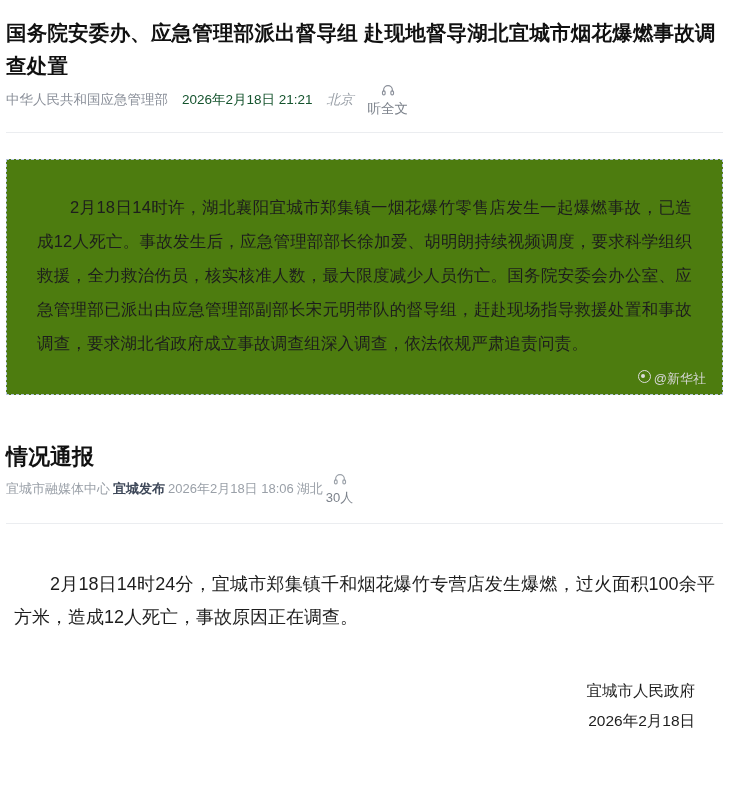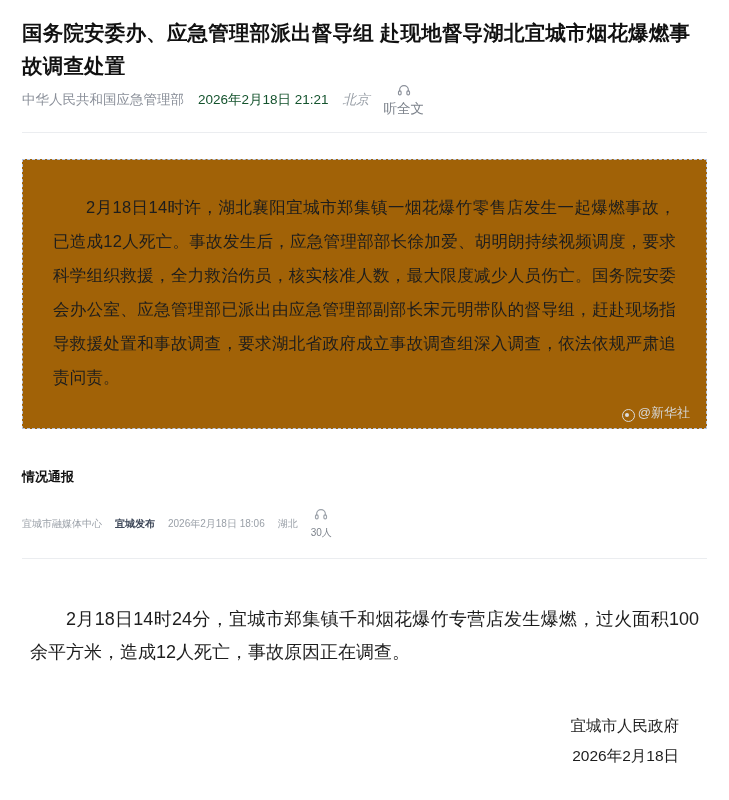--- a/index.html
+++ b/index.html
@@ -13,21 +13,21 @@
     background: #ffffff;
     font-family: "Liberation Sans", sans-serif;
     color: #1a1a1a;
     overflow: hidden;
   }
 
   .page {
     width: 729px;
     height: 800px;
     position: relative;
-    padding: 0 22px;
+    padding: 0 6px;
   }
 
   
   .headline {
     font-size: 20.5px;
     font-weight: bold;
     line-height: 33px;
     letter-spacing: 0.2px;
     color: #111111;
     padding-top: 16px;
@@ -65,41 +65,41 @@
   .meta-divider {
     height: 1px;
     background: #ebedf0;
     margin-top: 14px;
   }
 
   
   .quote-block {
     margin-top: 26px;
     border: 1px dashed #b9c7e0;
-    background: #a16207;
+    background: #4d7c0f;
     padding: 30px 30px 34px 30px;
     position: relative;
   }
   .quote-text {
     font-size: 16.5px;
     line-height: 34px;
     color: #1d1d1d;
     text-indent: 2em;
     text-align: justify;
     letter-spacing: 0.2px;
     margin: 0;
   }
   .watermark {
     position: absolute;
     right: 16px;
     bottom: 6px;
     font-size: 13px;
     color: #d6d6d6;
     display: flex;
-    align-items: flex-end;
+    align-items: flex-start;
     gap: 3px;
     user-select: none;
   }
   .wm-eye {
     display: inline-block;
     width: 13px;
     height: 13px;
     border-radius: 50%;
     border: 1.5px solid #dcdcdc;
     position: relative;
@@ -108,32 +108,31 @@
     content: "";
     position: absolute;
     width: 4px; height: 4px;
     border-radius: 50%;
     background: #dcdcdc;
     left: 2.5px; top: 2.5px;
   }
 
   
   .section-title {
-    font-size: 13px;
+    font-size: 22px;
     font-weight: bold;
     color: #111111;
-    margin: 34px 0 0 0;
+    margin: 48px 0 0 0;
     line-height: 28px;
   }
   .meta-row2 {
     display: flex;
     align-items: center;
-    gap: 13px;
-    margin-top: 15px;
-    font-size: 10px;
+    gap: 3px;
+    font-size: 13px;
     color: #9aa0a8;
     line-height: 18px;
   }
   .meta-row2 .org { color: #9aa0a8; }
   .meta-row2 .account {
     color: #3d4758;
     font-weight: bold;
   }
   .divider2 {
     height: 1px;

